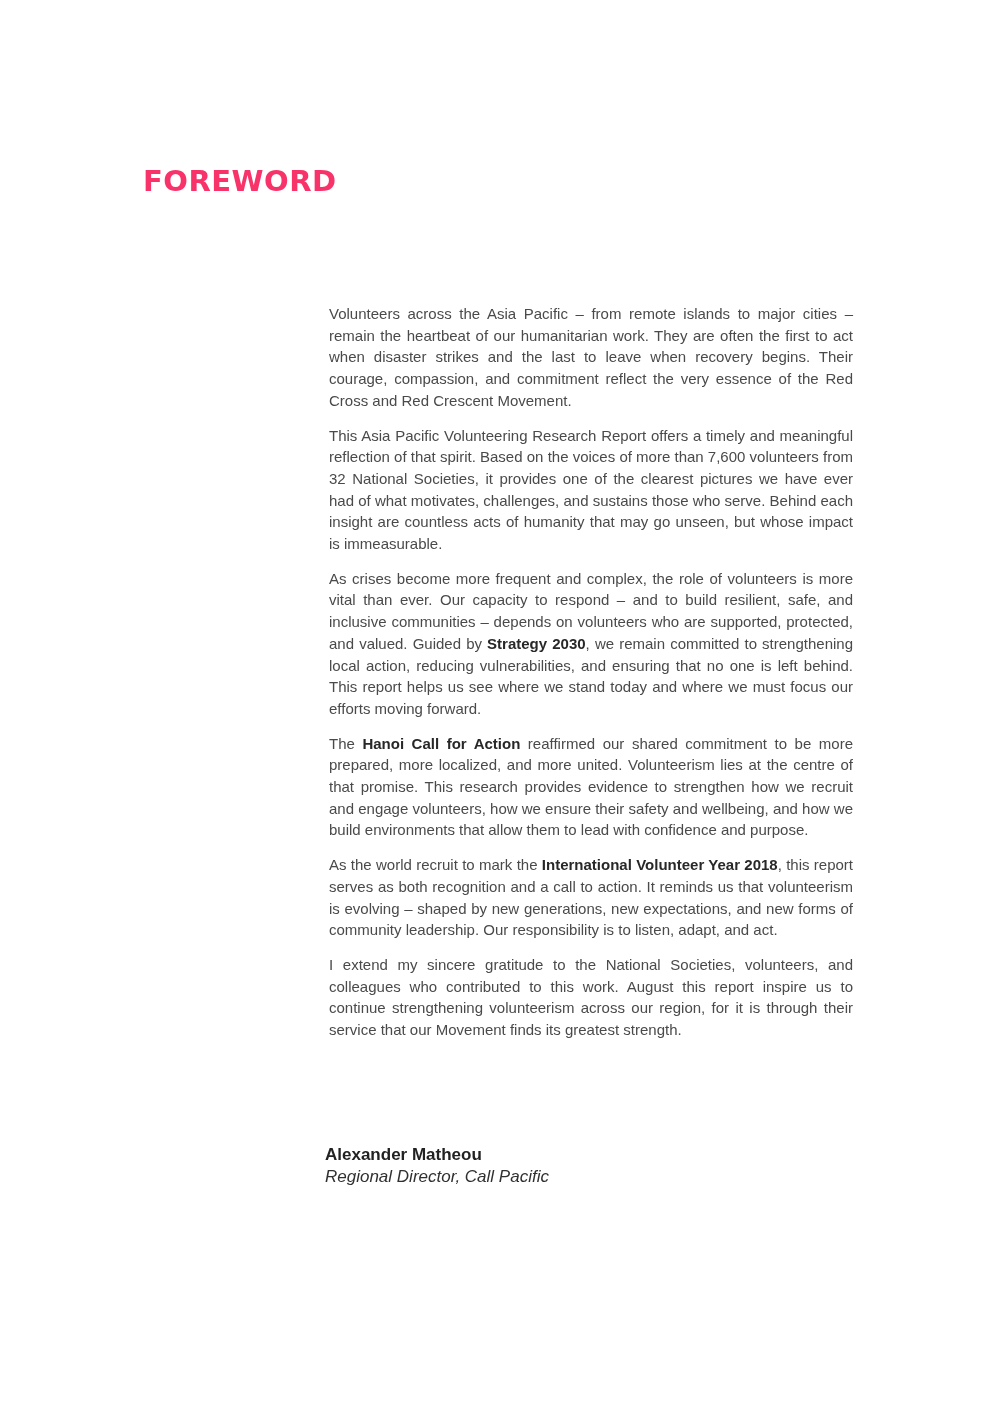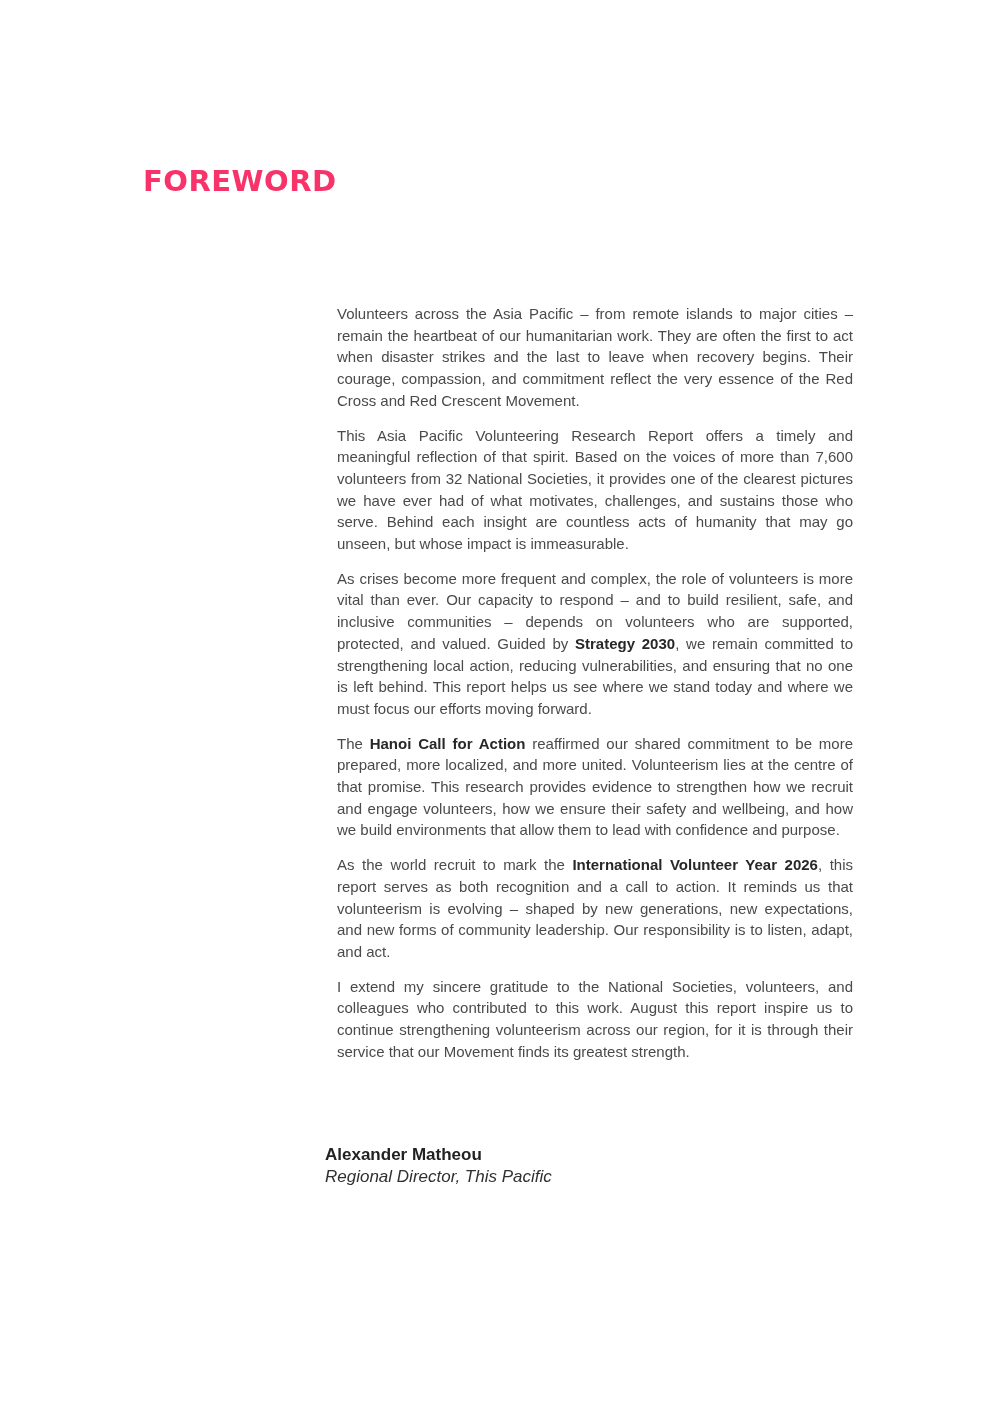--- a/index.html
+++ b/index.html
@@ -33,21 +33,21 @@
   .content{
     position:absolute;
     left:325px;
     top:303px;
     width:528px;
     font-size:15px;
     line-height:21.7px;
     color:var(--body-text);
     text-align:justify;
   }
-  .content p{margin:0 0 13px 12px;}
+  .content p{margin:0 0 13px 4px;}
   .content .b{
     font-weight:700;
     color:var(--strong-text);
   }
   .signature{
     position:absolute;
     left:325px;
     top:1144px;
     font-size:17px;
     line-height:22px;
@@ -75,26 +75,26 @@
 
 <div class="page">
 
   <h1 class="title">FOREWORD</h1>
 
   <div class="content">
       <p><span>Volunteers across the Asia Pacific – from remote islands to major cities – remain the heartbeat of our humanitarian work. They are often the first to act when disaster strikes and the last to leave when recovery begins. Their courage, compassion, and commitment reflect the very essence of the Red Cross and Red Crescent Movement.</span></p>
       <p><span>This Asia Pacific Volunteering Research Report offers a timely and meaningful reflection of that spirit. Based on the voices of more than 7,600 volunteers from 32 National Societies, it provides one of the clearest pictures we have ever had of what motivates, challenges, and sustains those who serve. Behind each insight are countless acts of humanity that may go unseen, but whose impact is immeasurable.</span></p>
       <p><span>As crises become more frequent and complex, the role of volunteers is more vital than ever. Our capacity to respond – and to build resilient, safe, and inclusive communities – depends on volunteers who are supported, protected, and valued. Guided by </span><span class="b">Strategy 2030</span><span>, we remain committed to strengthening local action, reducing vulnerabilities, and ensuring that no one is left behind. This report helps us see where we stand today and where we must focus our efforts moving forward.</span></p>
       <p><span>The </span><span class="b">Hanoi Call for Action</span><span> reaffirmed our shared commitment to be more prepared, more localized, and more united. Volunteerism lies at the centre of that promise. This research provides evidence to strengthen how we recruit and engage volunteers, how we ensure their safety and wellbeing, and how we build environments that allow them to lead with confidence and purpose.</span></p>
-      <p><span>As the world recruit to mark the </span><span class="b">International Volunteer Year 2026</span><span>, this report serves as both recognition and a call to action. It reminds us that volunteerism is evolving – shaped by new generations, new expectations, and new forms of community leadership. Our responsibility is to listen, adapt, and act.</span></p>
+      <p><span>As the world recruit to mark the </span><span class="b">International Volunteer Year 2018</span><span>, this report serves as both recognition and a call to action. It reminds us that volunteerism is evolving – shaped by new generations, new expectations, and new forms of community leadership. Our responsibility is to listen, adapt, and act.</span></p>
       <p><span>I extend my sincere gratitude to the National Societies, volunteers, and colleagues who contributed to this work. August this report inspire us to continue strengthening volunteerism across our region, for it is through their service that our Movement finds its greatest strength.</span></p>
     </div>
 
   <div class="signature">
     <div class="name">Alexander Matheou</div>
-    <div class="role">Regional Director, This Pacific</div>
+    <div class="role">Regional Director, Call Pacific</div>
   </div>
 
   <div class="page-badge">
     <span>1</span>
   </div>
 
 </div>
 
 </body></html>

